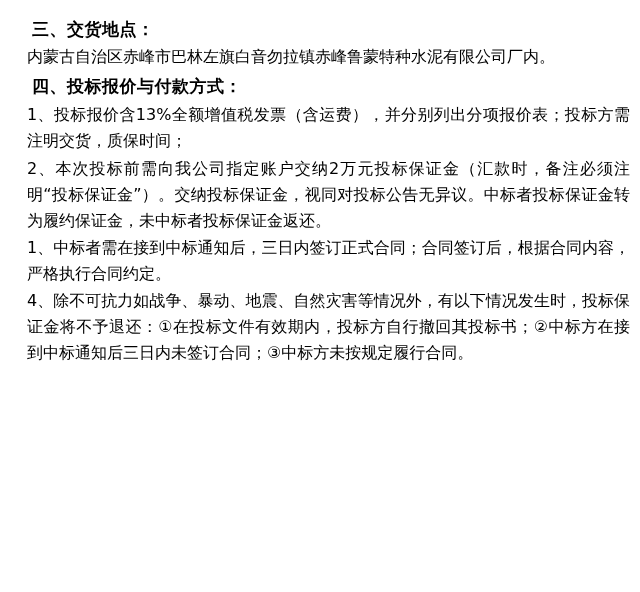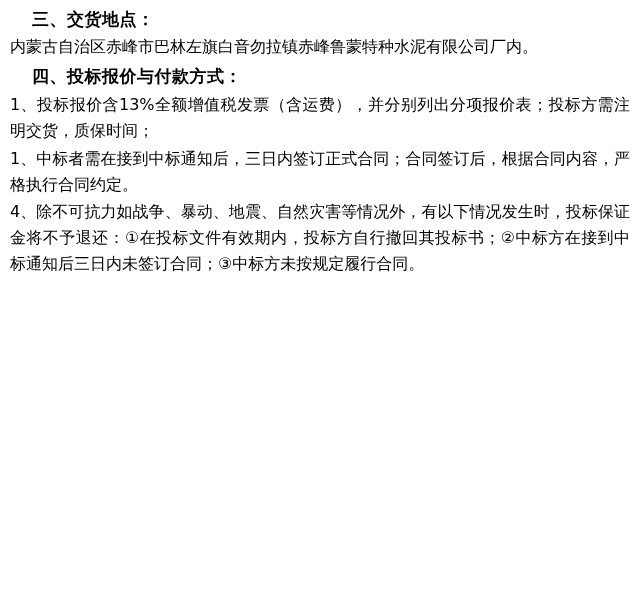--- a/index.html
+++ b/index.html
@@ -12,42 +12,42 @@
     background: #ffffff;
     font-family: "DejaVu Sans", "Liberation Sans", sans-serif;
     color: #000000;
     overflow: hidden;
   }
   .page {
     position: relative;
     width: 640px;
     height: 432px;
     box-sizing: border-box;
-    padding: 6px 10px 0 10px;
+    padding: 16px 10px 0 10px;
   }
   .bar-left {
     position: absolute;
     left: 0;
     top: 0;
     width: 4px;
     height: 592px;
     background: #ffffff;
   }
   .heading {
     font-size: 17px;
     font-weight: bold;
     line-height: 1.55;
     margin: 0 0 2px 0;
     letter-spacing: 0.5px;
     text-indent: 22px;
   }
   .para {
     font-size: 16px;
     line-height: 1.62;
-    margin: 0 0 1px 0;
+    margin: 0 0 1px 17px;
     text-align: justify;
     letter-spacing: 0px;
   }
   .block {
     margin-bottom: 3px;
   }
 </style>
 </head>
 <body>
 
@@ -58,16 +58,17 @@
     <p class="heading">三、交货地点：</p>
     <p class="para">内蒙古自治区赤峰市巴林左旗白音勿拉镇赤峰鲁蒙特种水泥有限公司厂内。</p>
   </div>
 
   <div class="block">
     <p class="heading">四、投标报价与付款方式：</p>
     <p class="para">1、投标报价含13%全额增值税发票（含运费），并分别列出分项报价表；投标方需注明交货，质保时间；</p>
   </div>
 
   <div class="block">
+    <p class="para">2、本次投标前需向我公司指定账户交纳2万元投标保证金（汇款时，备注必须注明“投标保证金”）。交纳投标保证金，视同对投标公告无异议。中标者投标保证金转为履约保证金，未中标者投标保证金返还。</p>
     <p class="para">1、中标者需在接到中标通知后，三日内签订正式合同；合同签订后，根据合同内容，严格执行合同约定。</p>
     <p class="para">4、除不可抗力如战争、暴动、地震、自然灾害等情况外，有以下情况发生时，投标保证金将不予退还：①在投标文件有效期内，投标方自行撤回其投标书；②中标方在接到中标通知后三日内未签订合同；③中标方未按规定履行合同。</p>
   </div>
 </div>
 
 </body></html>

